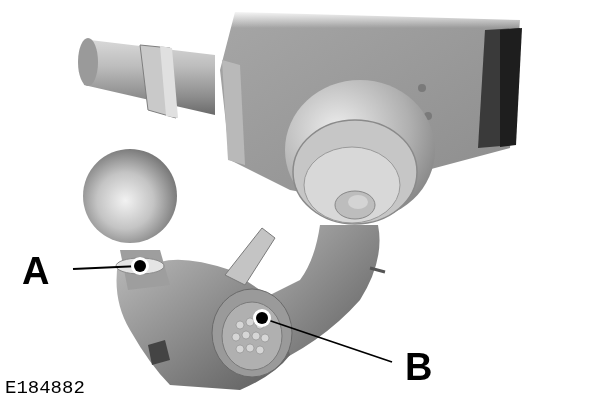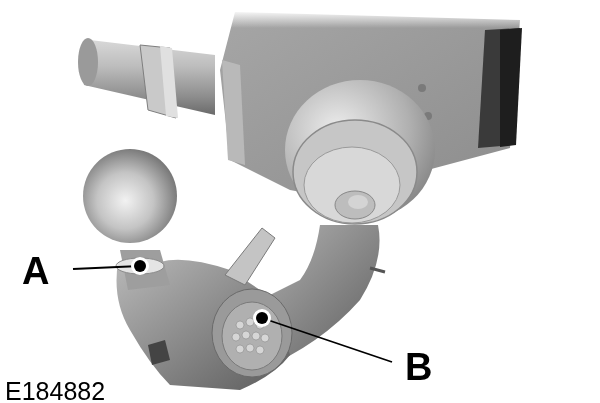--- a/index.html
+++ b/index.html
@@ -1,19 +1,19 @@
 <!DOCTYPE html>
 <html><head>
 <meta charset="utf-8">
 <style>
   html, body { margin: 0; padding: 0; background: #ffffff; }
   body { width: 600px; height: 403px; overflow: hidden; position: relative; font-family: "Liberation Sans", sans-serif; }
   #stage { position: absolute; left: 0; top: 0; width: 600px; height: 403px; }
   .callout-label { position: absolute; font-family: "Liberation Sans", sans-serif; font-weight: bold; font-size: 38px; color: #000; line-height: 1; }
-  .figure-id { position: absolute; font-family: Liberation Sans, sans-serif; font-size: 25px; color: #000; line-height: 1; }
+  .figure-id { position: absolute; font-family: Liberation Mono, monospace; font-size: 19px; color: #000; line-height: 1; }
 </style>
 </head>
 <body>
 
 <div id="stage">
   <svg width="600" height="403" viewBox="0 0 600 403">
     <defs>
       <linearGradient id="gTube" x1="0" y1="0" x2="0" y2="1">
         <stop offset="0" stop-color="#d8d8d8"></stop>
         <stop offset="0.35" stop-color="#bdbdbd"></stop>

